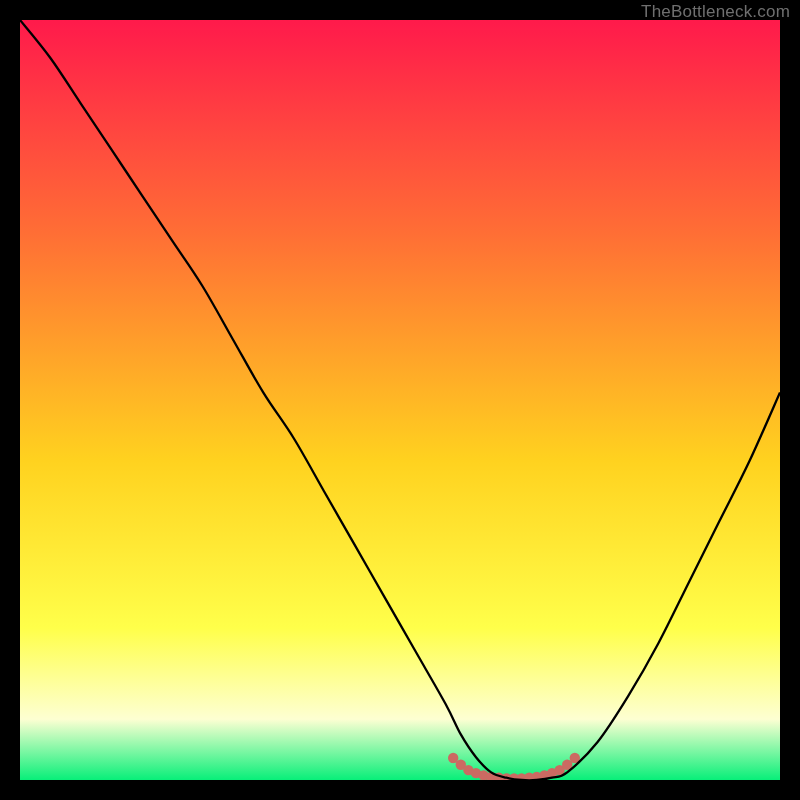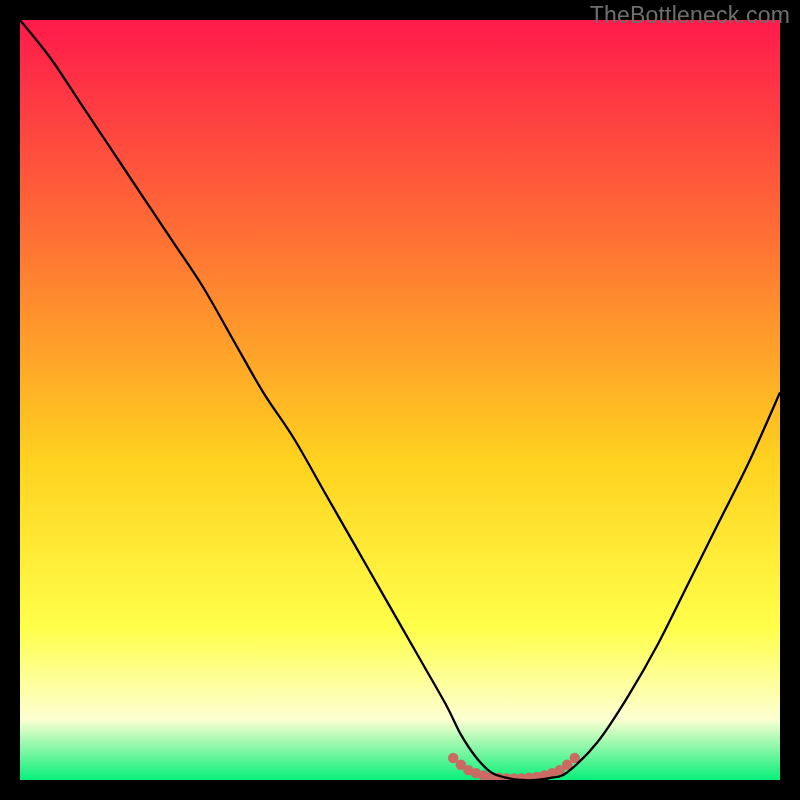--- a/index.html
+++ b/index.html
@@ -24,21 +24,21 @@
     left: 20px;
     top: 20px;
     width: 760px;
     height: 760px;
   }
   .watermark {
     position: absolute;
     top: 2px;
     right: 10px;
     color: #6f6f6f;
-    font-size: 23px;
+    font-size: 17px;
     font-weight: 400;
     letter-spacing: 0.2px;
     user-select: none;
   }
 </style>
 </head>
 <body>
 
 <div class="frame"></div>
 

